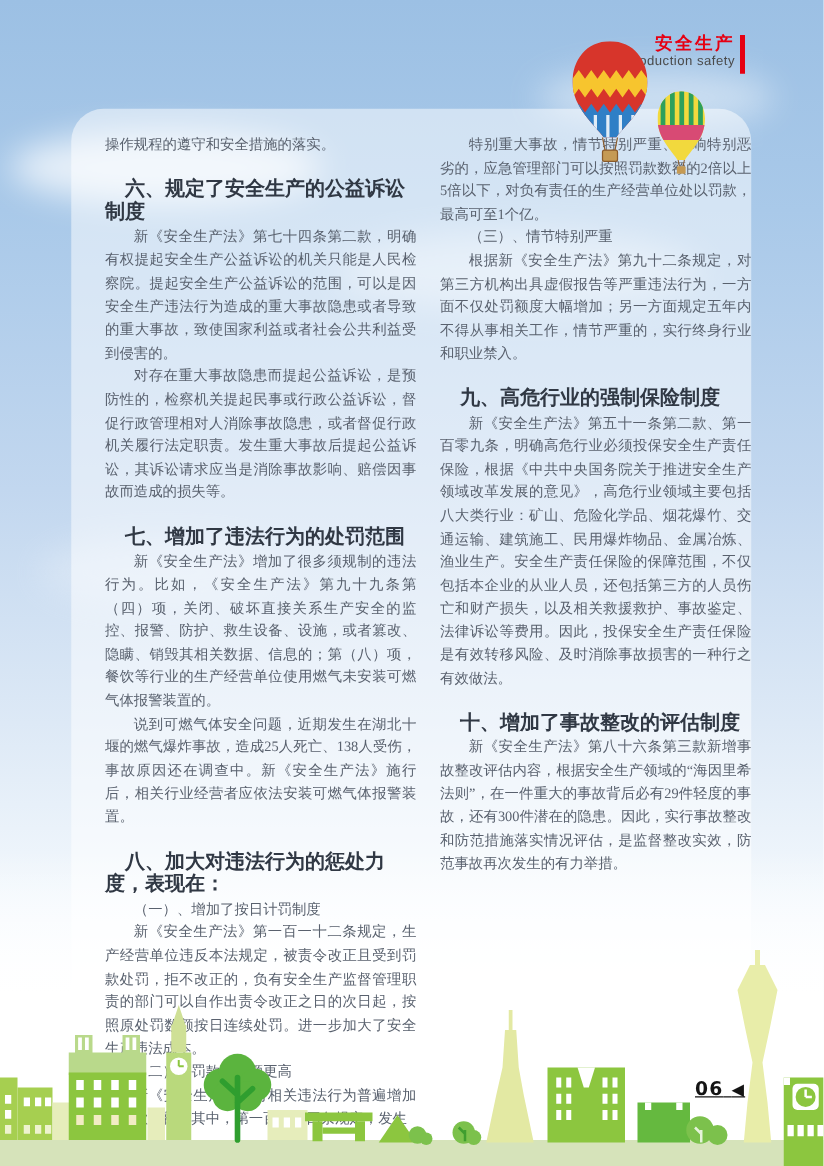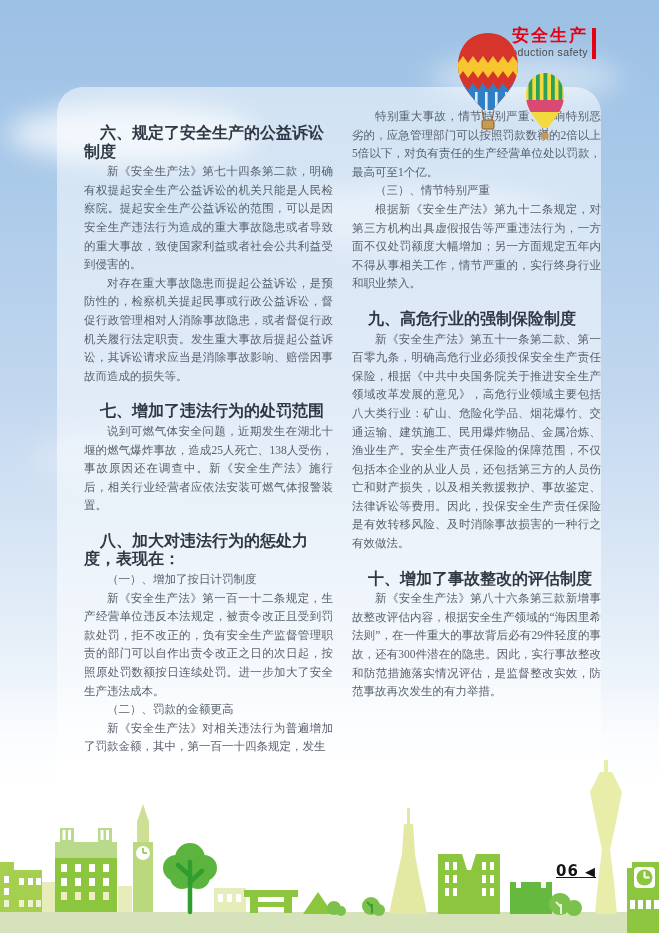--- a/index.html
+++ b/index.html
@@ -8,21 +8,21 @@
         font-family:"Liberation Sans","DejaVu Sans",sans-serif;}
   .cloud{position:absolute;border-radius:50%;filter:blur(13px);background:rgba(255,255,255,.72);}
   .cloud.c1{left:8px;top:105px;width:250px;height:58px;}
   .cloud.c2{left:270px;top:185px;width:290px;height:64px;opacity:.55;}
   .cloud.c3{left:430px;top:55px;width:190px;height:46px;opacity:.6;}
   .cloud.c4{left:30px;top:430px;width:200px;height:55px;opacity:.35;}
   .whiteband{position:absolute;left:0;top:680px;width:659px;height:240px;
         background:linear-gradient(180deg,rgba(255,255,255,0) 0%,#ffffff 48%,#ffffff 100%);}
   
   .hdr{position:absolute;top:27px;left:0;width:588px;text-align:right;line-height:1;}
-  .hdr .cn{font-weight:bold;font-size:17px;letter-spacing:2px;color:#e60012;display:block;}
+  .hdr .cn{font-weight:bold;font-size:14px;letter-spacing:2px;color:#e60012;display:block;}
   .hdr .en{font-size:10.5px;letter-spacing:.4px;color:#4a4a4a;display:block;margin-top:3px;}
   .hdr-bar{position:absolute;top:28px;left:592px;width:4px;height:31px;background:#e60012;}
   
   .card{position:absolute;left:57px;top:87px;width:544px;height:737px;border-radius:26px;
         background:rgba(255,255,255,.5);}
   .col{position:absolute;top:20px;width:249px;font-family:"Liberation Serif","DejaVu Serif",serif;
        font-size:11.5px;line-height:18.6px;color:#59616e;text-align:justify;}
   .col.left{left:27px;} .col.right{left:295px;}
   .col p{margin:0;}
   .col p.indent{text-indent:2em;}
@@ -47,24 +47,26 @@
   <div class="whiteband"></div>
 
   <div class="hdr">
     <span class="cn">安全生产</span>
     <span class="en">Production safety</span>
   </div>
   <div class="hdr-bar"></div>
 
   <div class="card">
     <div class="col left">
+      <p class="body">操作规程的遵守和安全措施的落实。</p>
       <p class="heading">六、规定了安全生产的公益诉讼制度</p>
       <p class="body indent">新《安全生产法》第七十四条第二款，明确有权提起安全生产公益诉讼的机关只能是人民检察院。提起安全生产公益诉讼的范围，可以是因安全生产违法行为造成的重大事故隐患或者导致的重大事故，致使国家利益或者社会公共利益受到侵害的。</p>
       <p class="body indent">对存在重大事故隐患而提起公益诉讼，是预防性的，检察机关提起民事或行政公益诉讼，督促行政管理相对人消除事故隐患，或者督促行政机关履行法定职责。发生重大事故后提起公益诉讼，其诉讼请求应当是消除事故影响、赔偿因事故而造成的损失等。</p>
       <p class="heading">七、增加了违法行为的处罚范围</p>
+      <p class="body indent">新《安全生产法》增加了很多须规制的违法行为。比如，《安全生产法》第九十九条第（四）项，关闭、破坏直接关系生产安全的监控、报警、防护、救生设备、设施，或者篡改、隐瞒、销毁其相关数据、信息的；第（八）项，餐饮等行业的生产经营单位使用燃气未安装可燃气体报警装置的。</p>
       <p class="body indent">说到可燃气体安全问题，近期发生在湖北十堰的燃气爆炸事故，造成25人死亡、138人受伤，事故原因还在调查中。新《安全生产法》施行后，相关行业经营者应依法安装可燃气体报警装置。</p>
       <p class="heading">八、加大对违法行为的惩处力度，表现在：</p>
       <p class="body indent">（一）、增加了按日计罚制度</p>
       <p class="body indent">新《安全生产法》第一百一十二条规定，生产经营单位违反本法规定，被责令改正且受到罚款处罚，拒不改正的，负有安全生产监督管理职责的部门可以自作出责令改正之日的次日起，按照原处罚数额按日连续处罚。进一步加大了安全生产违法成本。</p>
       <p class="body indent">（二）、罚款的金额更高</p>
       <p class="body indent">新《安全生产法》对相关违法行为普遍增加了罚款金额，其中，第一百一十四条规定，发生</p>
     </div>
     <div class="col right">
       <p class="body indent">特别重大事故，情节特别严重、影响特别恶劣的，应急管理部门可以按照罚款数额的2倍以上5倍以下，对负有责任的生产经营单位处以罚款，最高可至1个亿。</p>
       <p class="body indent">（三）、情节特别严重</p>

